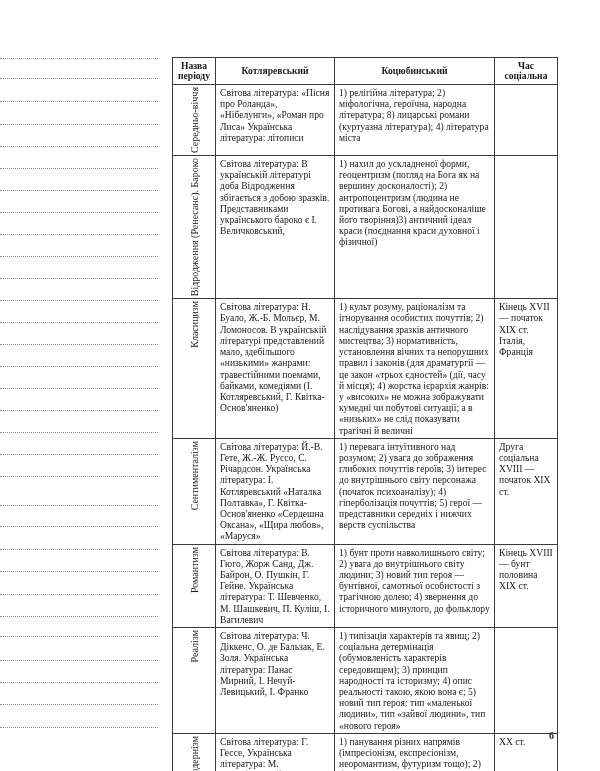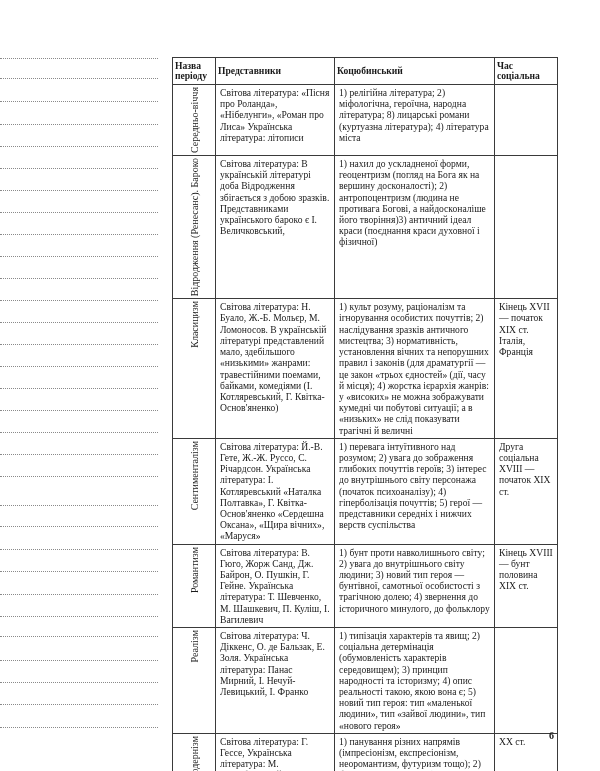--- a/index.html
+++ b/index.html
@@ -5,21 +5,21 @@
   html, body { margin:0; padding:0; background:#ffffff; }
   body { width:600px; height:771px; position:relative; overflow:hidden;
          font-family: "DejaVu Serif", "Liberation Serif", serif; color:#1a1a1a; }
   .notes { position:absolute; left:0; top:0; width:160px; height:771px; }
   .note-line { position:absolute; left:0; width:158px; height:0;
                border-top:1px dotted #8a8a8a; }
   table.lit { position:absolute; left:172px; top:57px; width:386px;
               border-collapse:collapse; table-layout:fixed;
               font-family:"Liberation Serif", "DejaVu Serif", serif; font-size:9.6px; line-height:11.2px; }
   table.lit td, table.lit th { border:1px solid #3a3a3a; vertical-align:top; padding:2px 4px; }
-  table.lit th { font-weight:bold; text-align:left; vertical-align:middle; height:24px; padding:1px 2px; line-height:10.5px; }
+  table.lit th { font-weight:bold; text-align:center; vertical-align:middle; height:24px; padding:1px 2px; line-height:10.5px; }
   .col1 { width:43px; }
   .col2 { width:119px; }
   .col3 { width:160px; }
   .col4 { width:63px; }
   td.period { padding:0; position:relative; vertical-align:middle; }
   .vert { writing-mode: vertical-rl; transform: rotate(180deg); text-align:center;
           margin:0 auto; line-height:11px; font-size:10px; }
   .pagenum { position:absolute; left:549px; top:730px; font-weight:bold; font-size:10px;
              font-family:"Liberation Serif", serif; }
 </style>
@@ -63,21 +63,21 @@
 <table class="lit">
   <colgroup>
     <col class="col1">
       <col class="col2">
       <col class="col3">
       <col class="col4">
   </colgroup>
   <thead>
     <tr>
       <th>Назва періоду</th>
-      <th>Представники</th>
+      <th>Котляревський</th>
       <th>Коцюбинський</th>
       <th>Час соціальна</th>
     </tr>
   </thead>
   <tbody>
     <tr style="height:58px">
       <td class="period">
           <div class="vert">Середньо-віччя</div>
         </td>
       <td>Світова література: «Пісня про Роланда», «Нібелунги», «Роман про Лиса» Українська література: літописи</td>
@@ -97,21 +97,21 @@
           <div class="vert">Класицизм</div>
         </td>
       <td>Світова література: Н. Буало, Ж.-Б. Мольєр, М. Ломоносов. В українській літературі представлений мало, здебільшого «низькими» жанрами: травестійними поемами, байками, комедіями (І. Котляревський, Г. Квітка-Основ'яненко)</td>
       <td>1) культ розуму, раціоналізм та ігнорування особистих почуттів; 2) наслідування зразків античного мистецтва; 3) нормативність, установлення вічних та непорушних правил і законів (для драматургії — це закон «трьох єдностей» (дії, часу й місця); 4) жорстка ієрархія жанрів: у «високих» не можна зображувати кумедні чи побутові ситуації; а в «низьких» не слід показувати трагічні й величні</td>
       <td>Кінець XVII — початок XIX ст. Італія, Франція</td>
     </tr>
     <tr style="height:102px">
       <td class="period">
           <div class="vert">Сентименталізм</div>
         </td>
-      <td>Світова література: Й.-В. Гете, Ж.-Ж. Руссо, С. Річардсон. Українська література: І. Котляревський «Наталка Полтавка», Г. Квітка-Основ'яненко «Сердешна Оксана», «Щира вічних», «Маруся»</td>
+      <td>Світова література: Й.-В. Гете, Ж.-Ж. Руссо, С. Річардсон. Українська література: І. Котляревський «Наталка Полтавка», Г. Квітка-Основ'яненко «Сердешна Оксана», «Щира любов», «Маруся»</td>
       <td>1) перевага інтуїтивного над розумом; 2) увага до зображення глибоких почуттів героїв; 3) інтерес до внутрішнього світу персонажа (початок психоаналізу); 4) гіперболізація почуттів; 5) герої — представники середніх і нижчих верств суспільства</td>
       <td>Друга соціальна XVIII — початок XIX ст.</td>
     </tr>
     <tr style="height:79px">
       <td class="period">
           <div class="vert">Романтизм</div>
         </td>
       <td>Світова література: В. Гюго, Жорж Санд, Дж. Байрон, О. Пушкін, Г. Гейне. Українська література: Т. Шевченко, М. Шашкевич, П. Куліш, І. Вагилевич</td>
       <td>1) бунт проти навколишнього світу; 2) увага до внутрішнього світу людини; 3) новий тип героя — бунтівної, самотньої особистості з трагічною долею; 4) звернення до історичного минулого, до фольклору</td>
       <td>Кінець XVIII — бунт половина XIX ст.</td>

